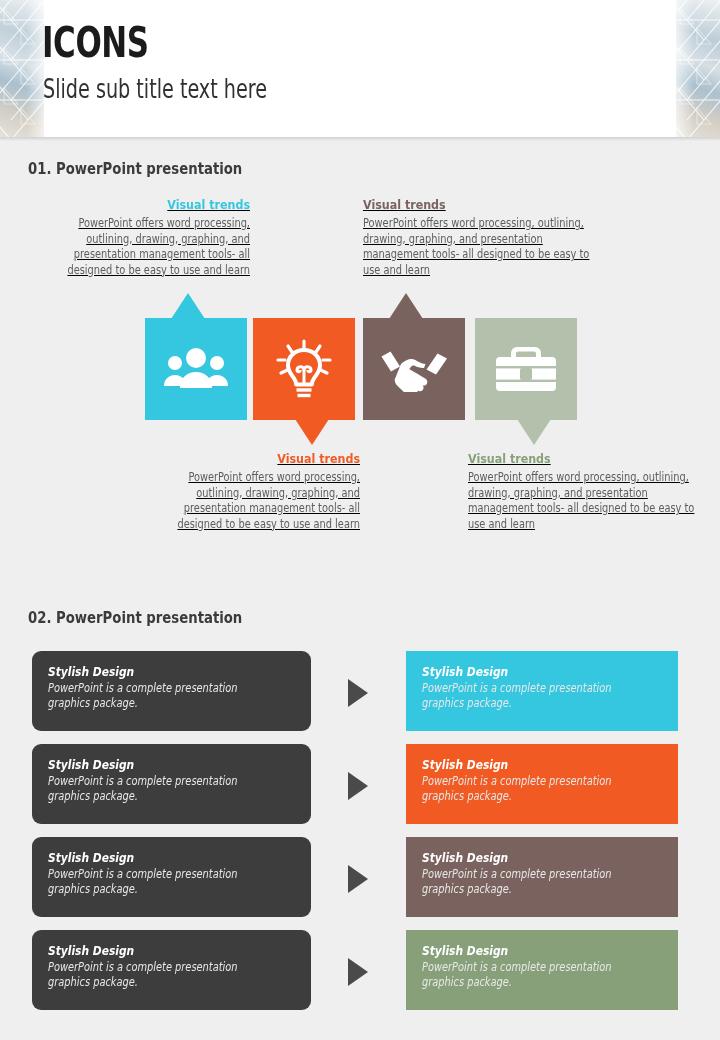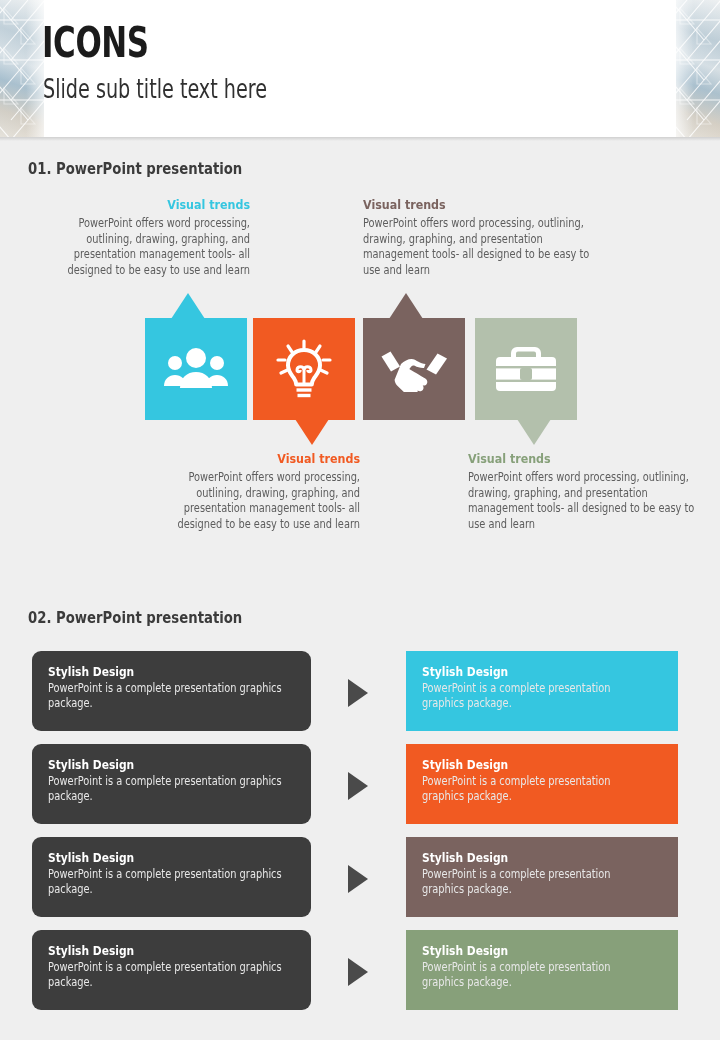--- a/index.html
+++ b/index.html
@@ -54,21 +54,21 @@
   .sec-head{
     position:absolute;
     font-family:"DejaVu Sans Condensed","Liberation Sans Narrow","Liberation Sans",sans-serif;
     font-weight:700;font-size:16px;color:#3b3b3b;letter-spacing:0;
     transform:scaleX(.92);transform-origin:left center;white-space:nowrap;
   }
   #sec1-head{left:28px;top:159px;}
   #sec2-head{left:28px;top:608px;}
 
   
-  .tb{position:absolute;}
+  .tb{position:absolute;text-decoration:underline;}
   .tb .vt{
     font-family:"DejaVu Sans Condensed","Liberation Sans Narrow","Liberation Sans",sans-serif;
     font-weight:700;font-size:13px;line-height:17px;margin:0 0 3px 0;
     transform:scaleX(.95);transform-origin:inherit;
   }
   .tb .body{
     font-family:"DejaVu Sans Condensed","Liberation Sans Narrow","Liberation Sans",sans-serif;
     font-weight:400;font-size:11.5px;line-height:15.5px;color:#5d5d5d;
     transform:scaleX(.95);
   }
@@ -88,21 +88,21 @@
   #tile2{left:253px;background:#f15a22;}
   #tile3{left:363px;background:#7a635f;}
   #tile4{left:475px;background:#b3c0ac;}
   .tile .glyph{position:absolute;inset:0;display:flex;align-items:center;justify-content:center;}
   .tile .glyph svg{display:block;}
   .ptr{position:absolute;width:0;height:0;}
   .ptr.up{border-left:17px solid transparent;border-right:17px solid transparent;border-bottom:26px solid currentColor;top:-25px;left:26px;}
   .ptr.down{border-left:17px solid transparent;border-right:17px solid transparent;border-top:26px solid currentColor;bottom:-25px;left:42px;}
 
   
-  .row{position:absolute;left:0;width:696px;height:80px;}
+  .row{position:absolute;left:0;width:696px;height:80px;font-style:italic;}
   .card{position:absolute;top:0;box-sizing:border-box;padding:13px 16px 0 16px;}
   .card-l{left:32px;width:279px;height:80px;border-radius:9px;background:#3d3d3d;}
   .card-r{left:406px;width:272px;height:80px;}
   .card h4{
     margin:0 0 2px 0;color:#ffffff;
     font-family:"DejaVu Sans Condensed","Liberation Sans Narrow","Liberation Sans",sans-serif;
     font-weight:700;font-size:12.5px;line-height:15px;
     transform:scaleX(.95);transform-origin:left center;
   }
   .card p{

